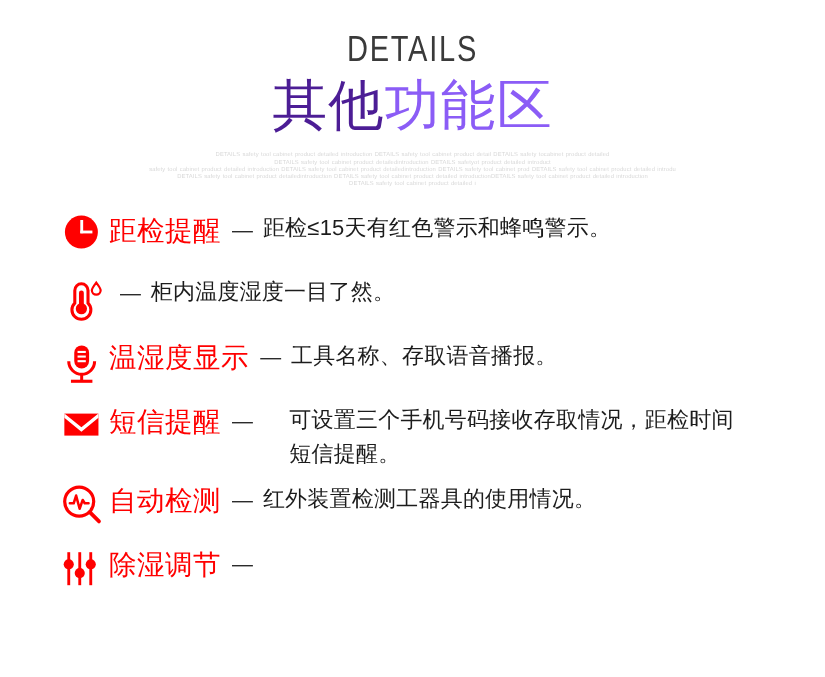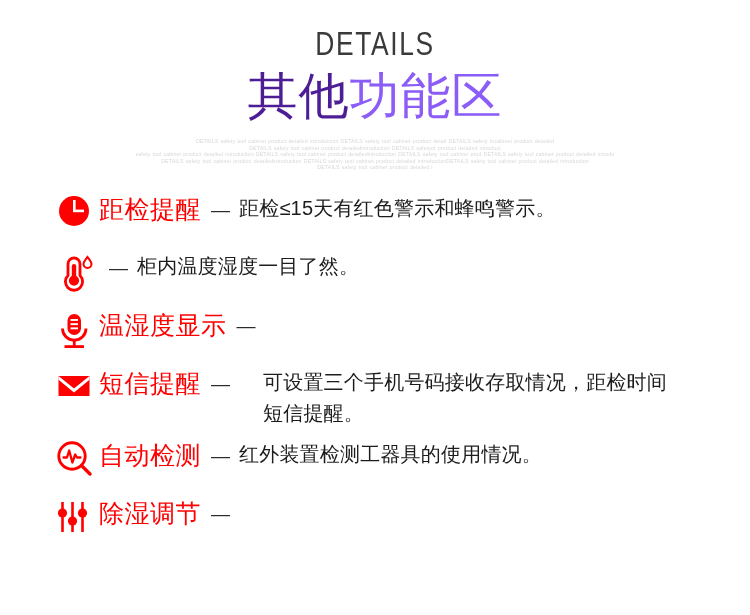--- a/index.html
+++ b/index.html
@@ -164,20 +164,21 @@
           <rect x="15.5" y="10" width="7.5" height="1.9" fill="#ffffff"></rect>
           <rect x="15.5" y="14.2" width="7.5" height="1.9" fill="#ffffff"></rect>
           <rect x="15.5" y="18.4" width="7.5" height="1.9" fill="#ffffff"></rect>
           <path d="M7.5 19.5 a11.75 11.75 0 0 0 23.5 0" fill="none" stroke="#ff0000" stroke-width="2.8"></path>
           <rect x="17.9" y="30.5" width="2.7" height="6.5" fill="#ff0000"></rect>
           <rect x="9.5" y="36.2" width="19.5" height="2.8" fill="#ff0000"></rect>
         </svg>
       </span>
       <span class="f-label">温湿度显示</span>
       <span class="f-dash">—</span>
+      <span class="f-desc">工具名称、存取语音播报。</span>
     </div>
 
     <div class="feature tall">
       <span class="f-icon">
         <svg width="44" height="40" viewBox="0 0 44 40">
           <rect x="3.5" y="9" width="31" height="20" fill="#ff0000"></rect>
           <path d="M3.5 9 L19 21.5 L34.5 9 L34.5 12.8 L19 25.4 L3.5 12.8 Z" fill="#ffffff"></path>
         </svg>
       </span>
       <span class="f-label">短信提醒</span>

